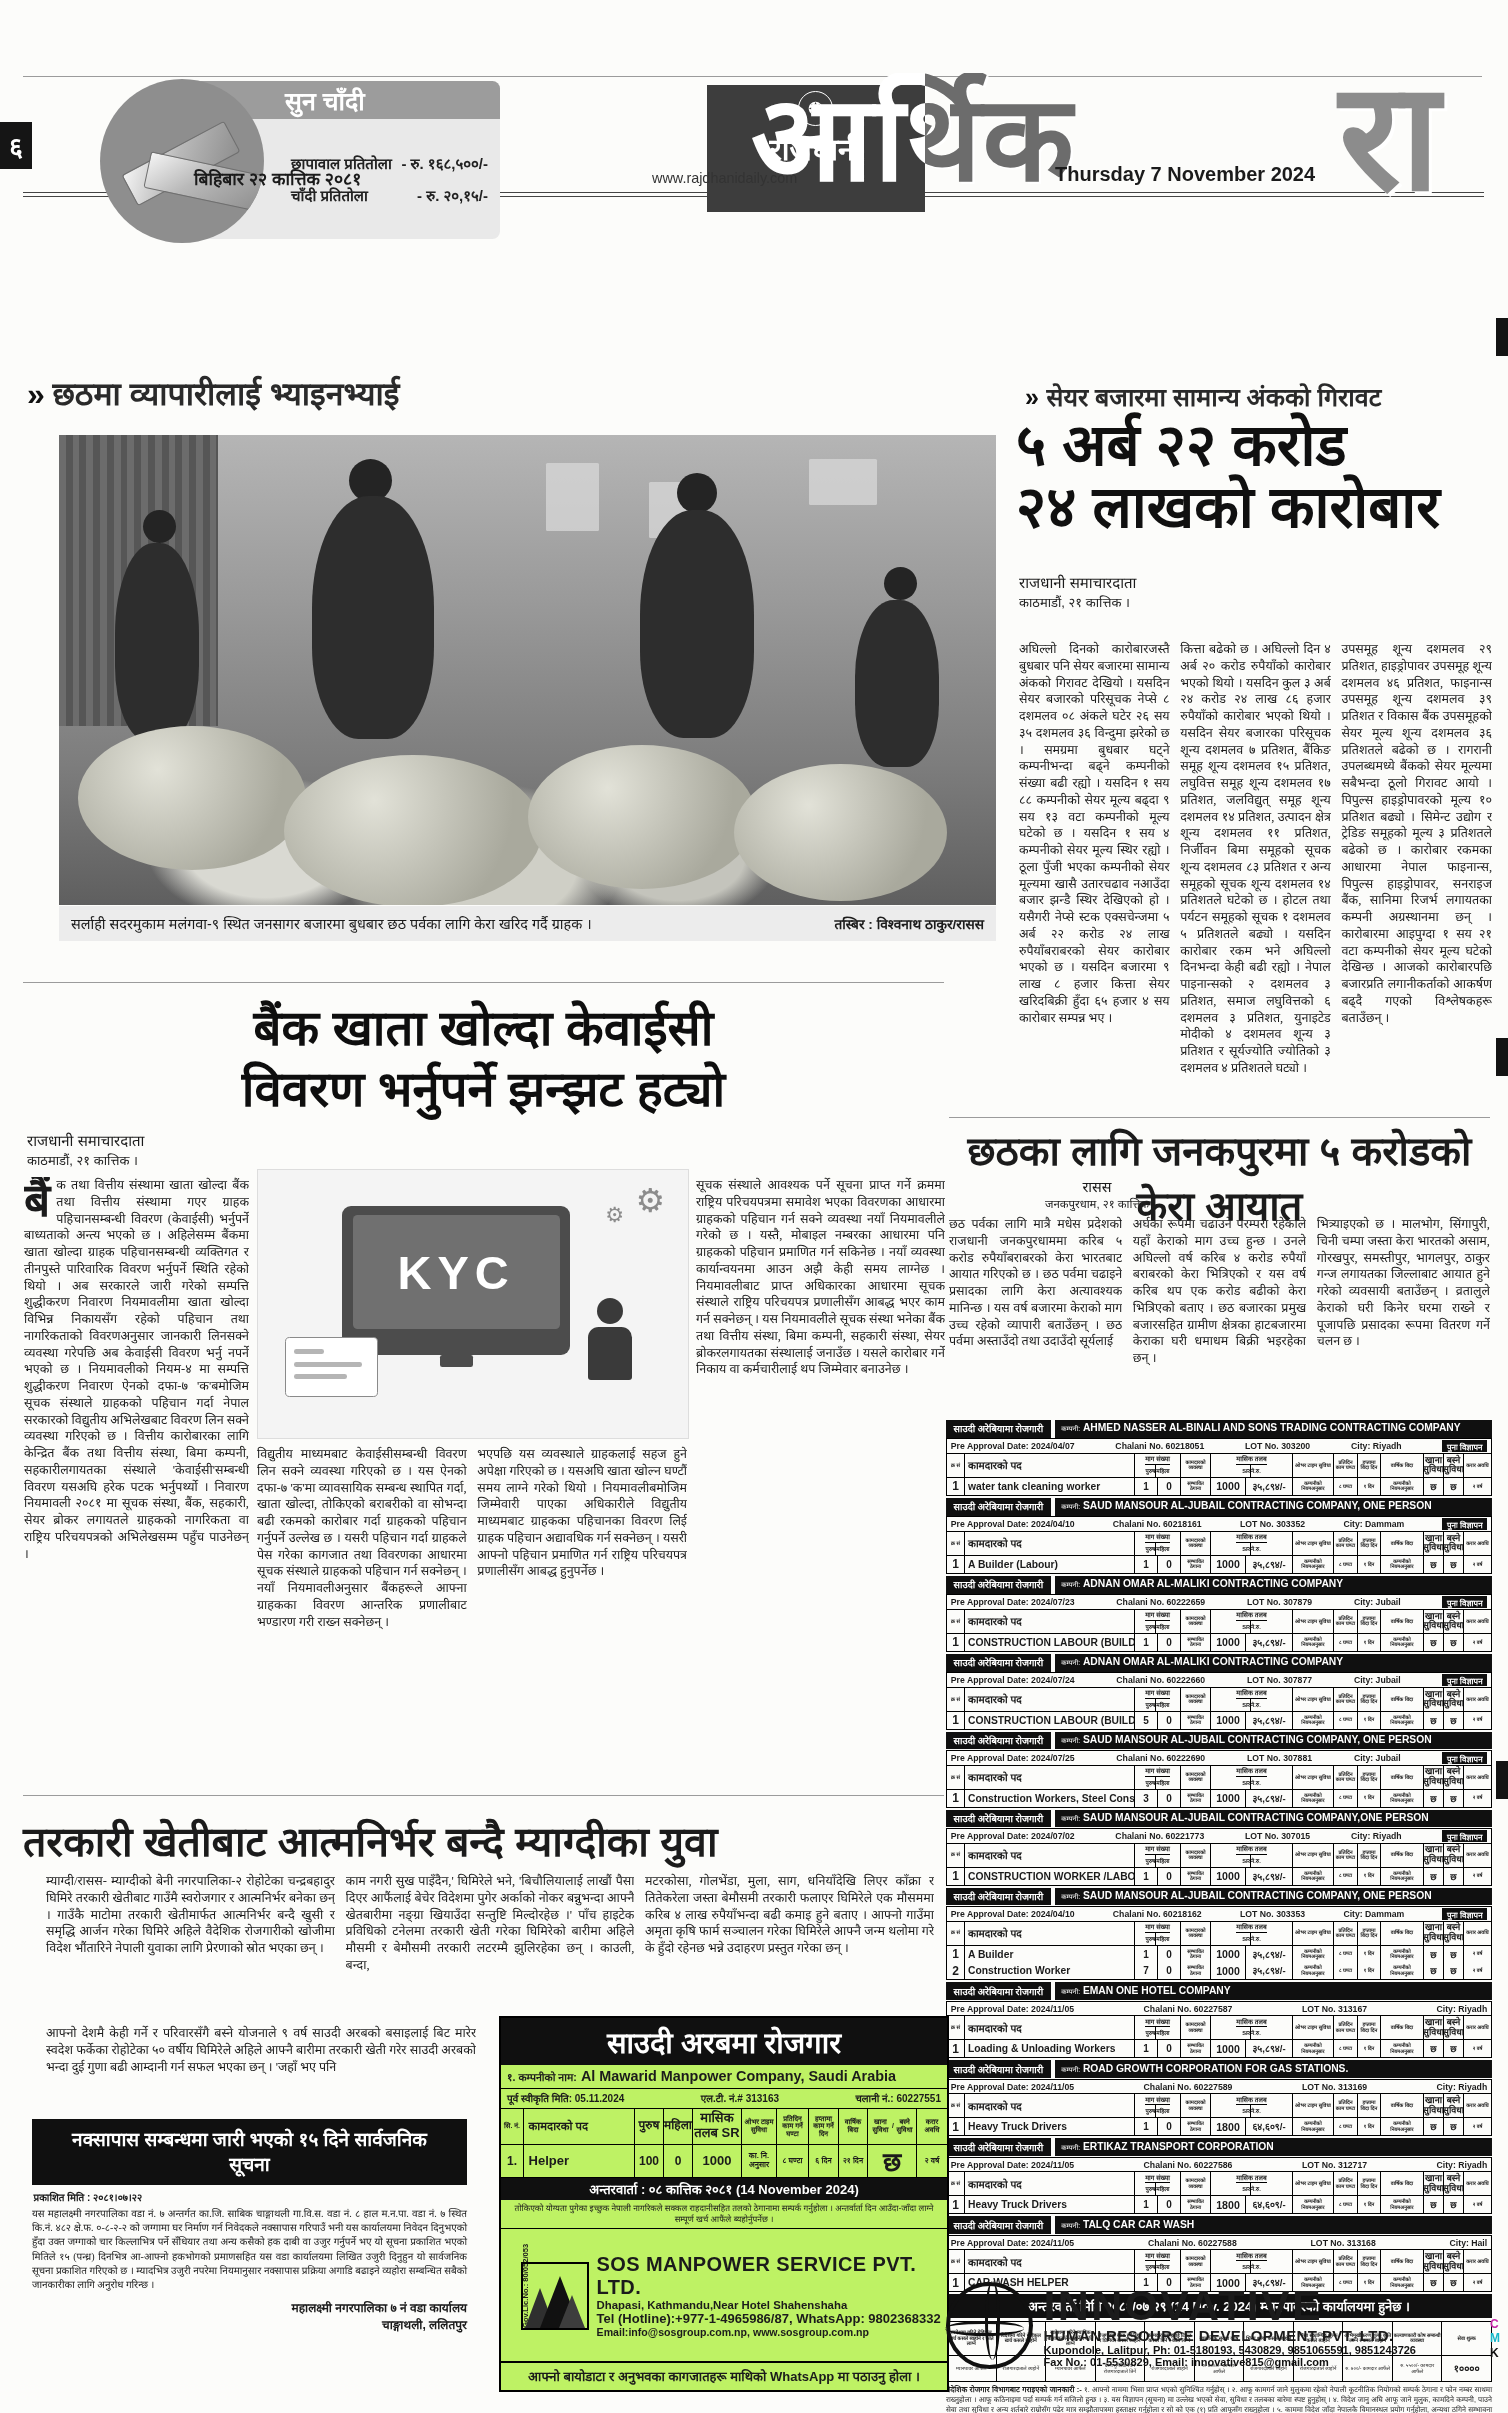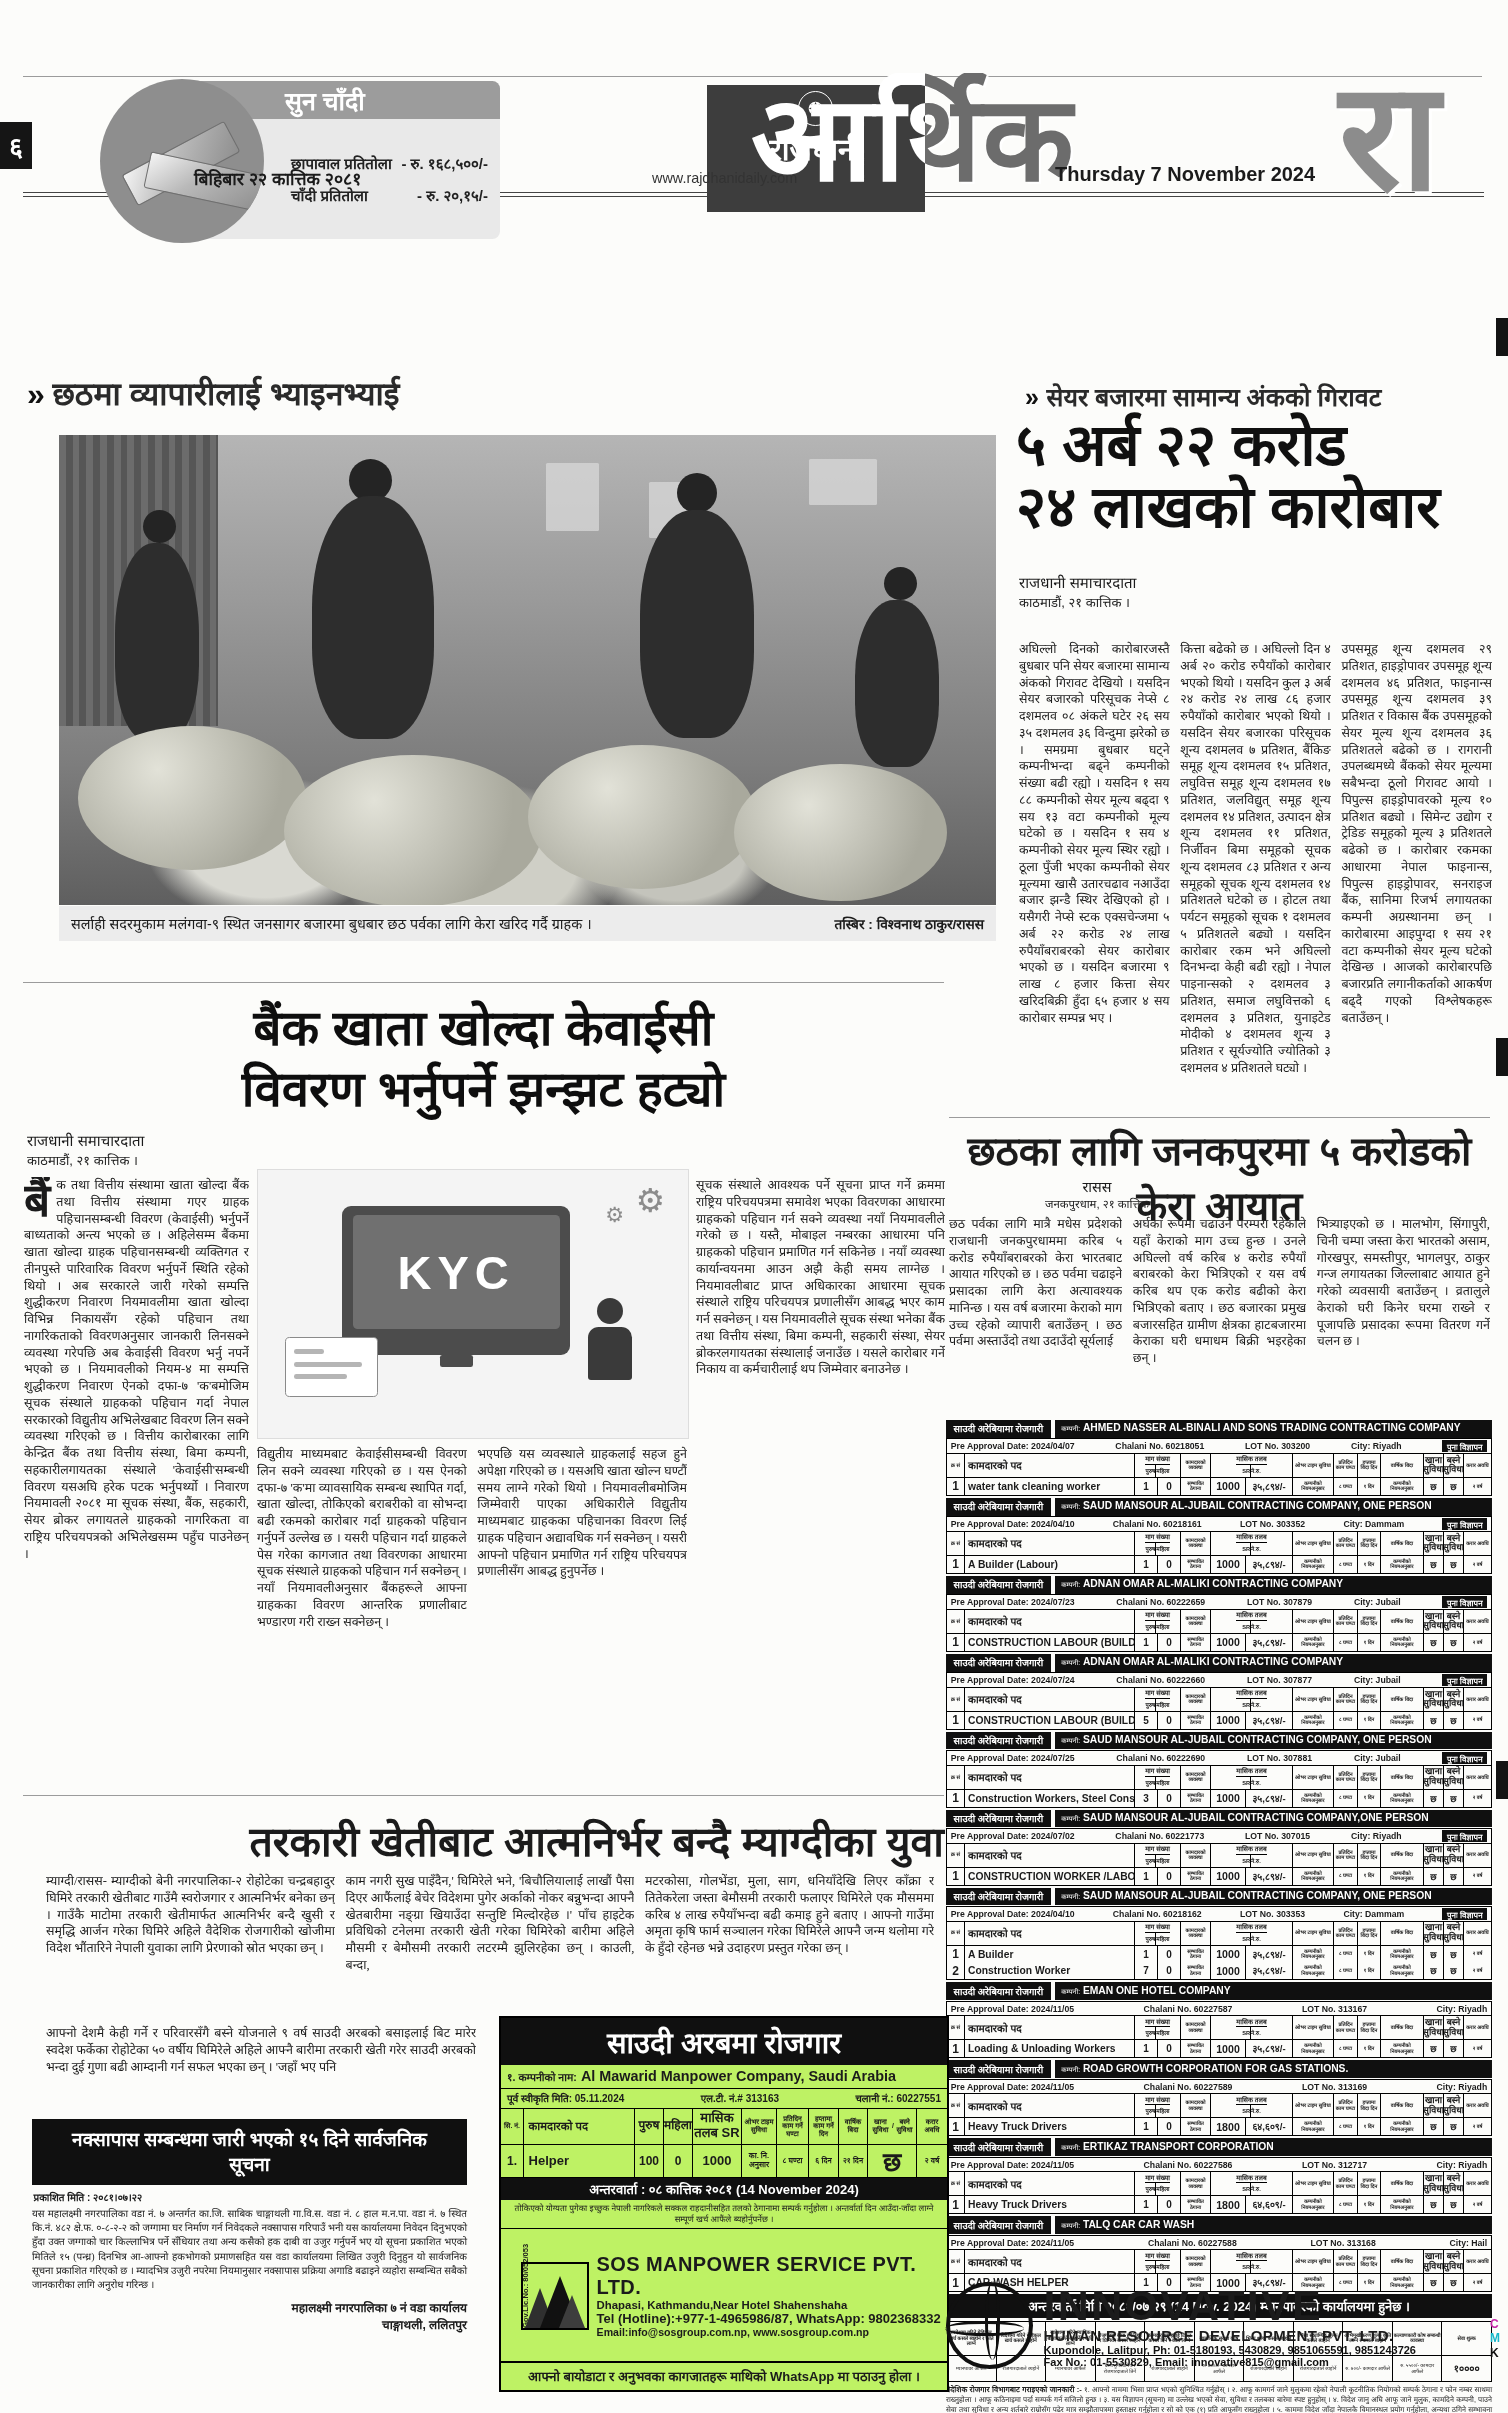--- a/index.html
+++ b/index.html
@@ -114,21 +114,21 @@
   .fee-col{flex:1;border-right:0.8px solid #000;display:flex;flex-direction:column}
   .fee-col:last-child{border-right:none}
   .fee-h{height:32px;border-bottom:0.8px solid #000;font-size:5px;font-weight:800;text-align:center;
      display:flex;align-items:center;justify-content:center;padding:0.8px;line-height:1.15}
   .fee-v{height:23px;font-size:4.9px;text-align:center;display:flex;align-items:center;justify-content:center;padding:0.8px;line-height:1.15}
   .fee-big{font-size:10px;font-weight:800}
   #jb-disclaimer{font-size:7.2px;line-height:1.35;text-align:justify;margin-top:3px;color:#222}
   #jb-disclaimer b{font-size:7.6px}
 
   
-  #veg-head{left:23px;top:1812px;width:921px;text-align:right;font-size:41px;font-weight:800}
+  #veg-head{left:23px;top:1812px;width:921px;text-align:left;font-size:41px;font-weight:800}
 
   
   #notice{left:32px;top:2119px;width:435px}
   #notice-banner{background:#101010;color:#fff;text-align:center;font-weight:800;font-size:19px;line-height:1.35;padding:7.6px 4.6px}
   #notice-pub{font-size:10px;font-weight:800;margin:4.6px 0 3px 1.5px}
   #notice-body{font-size:10px;line-height:1.42;text-align:justify;font-family:"Liberation Serif","DejaVu Serif",serif}
   #notice-sig{margin-top:7.6px;text-align:right;font-weight:800;font-size:12px;line-height:1.4}
 
   
   #sos{left:499px;top:2016px;width:450px;height:376px;border:2.3px solid #000;background:#bef264;box-sizing:border-box;

